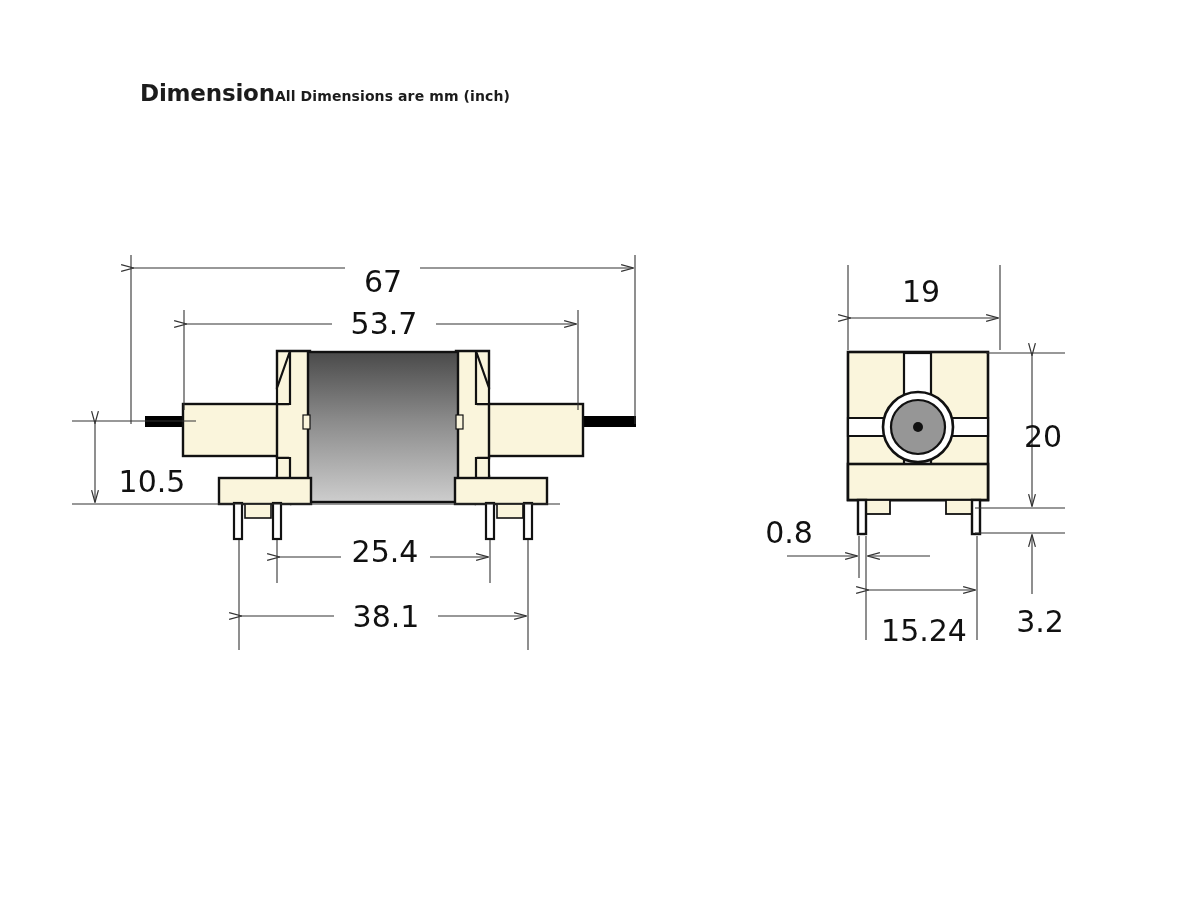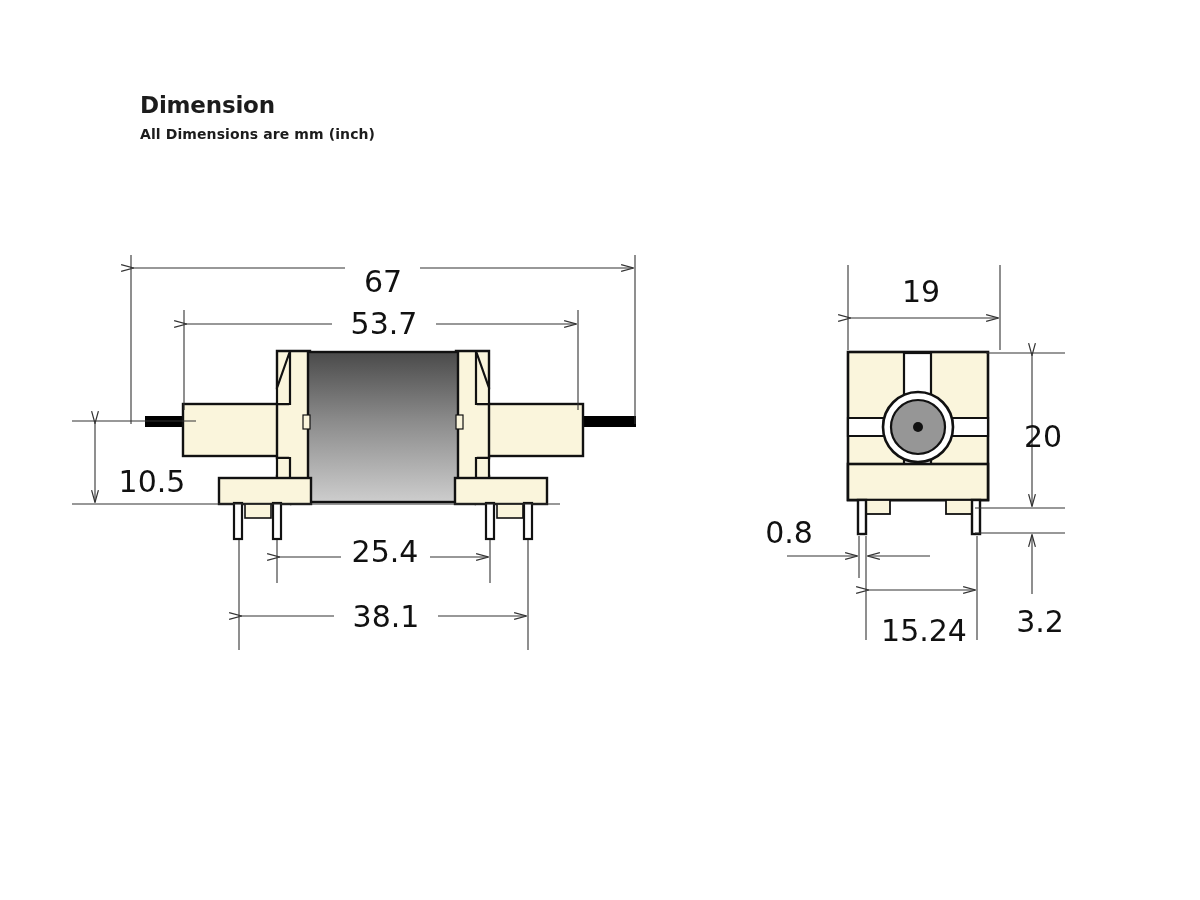--- a/index.html
+++ b/index.html
@@ -14,26 +14,25 @@
     position: relative;
     overflow: hidden;
     font-family: "DejaVu Sans", "Liberation Sans", sans-serif;
     color: #1a1a1a;
   }
 
   
   #header {
     position: absolute;
     left: 140px;
-    top: 92px;
+    top: 80px;
     display: flex;
     align-items: baseline;
-    gap: 8px;
+    gap: 0;
     white-space: nowrap;
-    flex-direction: column;
   }
   #title-main {
     font-size: 23px;
     font-weight: bold;
     letter-spacing: -0.2px;
     color: #1c1c1c;
   }
   #title-sub {
     font-size: 14px;
     font-weight: bold;

